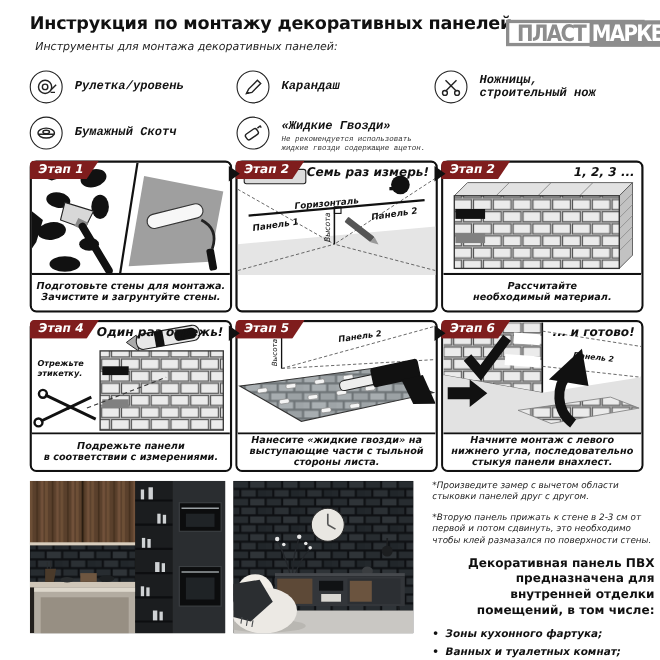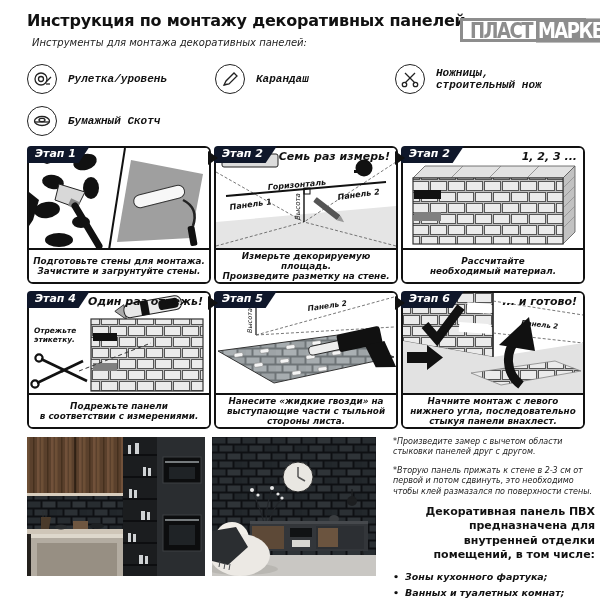--- a/index.html
+++ b/index.html
@@ -23,21 +23,21 @@
   .tool-label{font-size:11px;font-style:italic;font-weight:600;line-height:1.1;white-space:pre-line;}
   .tool-note{font-size:6.8px;font-style:italic;font-weight:400;color:#333;white-space:pre-line;margin-top:1px;}
   
   .steps{position:absolute;left:27px;top:146px;display:grid;grid-template-columns:repeat(3,184px);
          gap:7px 3px;}
   .step{position:relative;width:184px;height:138px;border:2px solid #111;border-radius:6px;
         box-sizing:border-box;background:#fff;}
   .step-art{position:absolute;left:0;top:0;width:180px;height:102px;overflow:hidden;
             border-radius:4px 4px 0 0;}
   .step-art svg{display:block;}
-  .step-badge{position:absolute;left:-2px;top:-2px;background:#0f172a;color:#fff;font-size:11px;
+  .step-badge{position:absolute;left:-2px;top:-2px;background:#7f1d1d;color:#fff;font-size:11px;
               font-weight:bold;font-style:italic;padding:1px 14px 3px 8px;z-index:4;
               clip-path:polygon(0 0,100% 0,82% 100%,0 100%);border-radius:4px 0 0 0;}
   .step-note{position:absolute;right:6px;top:2px;font-size:11px;font-style:italic;font-weight:600;
              z-index:4;}
   .step-caption{position:absolute;left:0;bottom:0;width:180px;height:32px;border-top:2px solid #111;
                 display:flex;align-items:center;justify-content:center;text-align:center;
                 font-size:8.8px;font-style:italic;font-weight:600;line-height:1.15;
                 white-space:pre-line;background:#fff;border-radius:0 0 4px 4px;}
   .step-arrow{position:absolute;right:-9px;top:3px;width:0;height:0;border-top:7px solid transparent;
               border-bottom:7px solid transparent;border-left:10px solid #111;z-index:5;}
@@ -139,20 +139,33 @@
     <div class="tool">
       <span class="tool-circle">
         <svg width="22" height="22" viewBox="0 0 22 22" fill="none" stroke="#222" stroke-width="1.3">
           <ellipse cx="11" cy="11" rx="7.5" ry="4.5"></ellipse>
             <ellipse cx="11" cy="10" rx="3" ry="1.6"></ellipse>
           <path d="M3.5 12 L18.5 12"></path>
         </svg>
       </span>
       <span class="tool-label">Бумажный Скотч</span>
     </div>
+    <div class="tool">
+      <span class="tool-circle">
+        <svg width="22" height="22" viewBox="0 0 22 22" fill="none" stroke="#222" stroke-width="1.3">
+          <rect x="4" y="9" width="12" height="6" rx="2" transform="rotate(-35 10 12)"></rect>
+          <path d="M15 6.5 L17.5 4.5 L18.5 6"></path>
+        </svg>
+      </span>
+      <span>
+        <span class="tool-label">«Жидкие Гвозди»</span>
+        <div class="tool-note">Не рекомендуется использовать
+жидкие гвозди содержащие ацетон.</div>
+      </span>
+    </div>
   </div>
 
   <div class="steps">
 
     <div class="step">
       <div class="step-art">
         <svg width="180" height="102" viewBox="0 0 180 102">
           <rect width="180" height="102" fill="#fff"></rect>
           <polygon points="0,0 46,0 38,10 18,16 0,10" fill="#111"></polygon>
           <ellipse cx="56" cy="14" rx="12" ry="8" fill="#111" transform="rotate(-15 56 14)"></ellipse>
@@ -202,22 +215,20 @@
             <polygon points="126,57 133,60 126,63" fill="#999"></polygon>
           </g>
           <text x="52" y="42" font-size="8" font-style="italic" font-weight="bold" fill="#111" transform="rotate(-5 52 42)">Горизонталь</text>
           <text x="14" y="62" font-size="8" font-style="italic" font-weight="bold" fill="#111" transform="rotate(-8 14 62)">Панель 1</text>
           <text x="122" y="52" font-size="8" font-style="italic" font-weight="bold" fill="#111" transform="rotate(-8 122 52)">Панель 2</text>
           <text x="84" y="72" font-size="7" font-style="italic" fill="#111" transform="rotate(-90 84 72)">Высота</text>
         </svg>
       </div>
       <div class="step-badge">Этап 2</div>
       <div class="step-note">Семь раз измерь!</div>
-      <div class="step-caption">Измерьте декорируемую площадь.
-Произведите разметку на стене.</div>
       <div class="step-arrow"></div>
     </div>
 
     <div class="step">
       <div class="step-art">
         <svg width="180" height="102" viewBox="0 0 180 102">
           <rect width="180" height="102" fill="#fff"></rect>
           <polygon points="10,30 160,30 172,18 22,18" fill="#e2e2e2" stroke="#555" stroke-width="0.8"></polygon>
           <line x1="48" y1="30" x2="60" y2="18" stroke="#777" stroke-width="0.7"></line>
           <line x1="86" y1="30" x2="98" y2="18" stroke="#777" stroke-width="0.7"></line>

